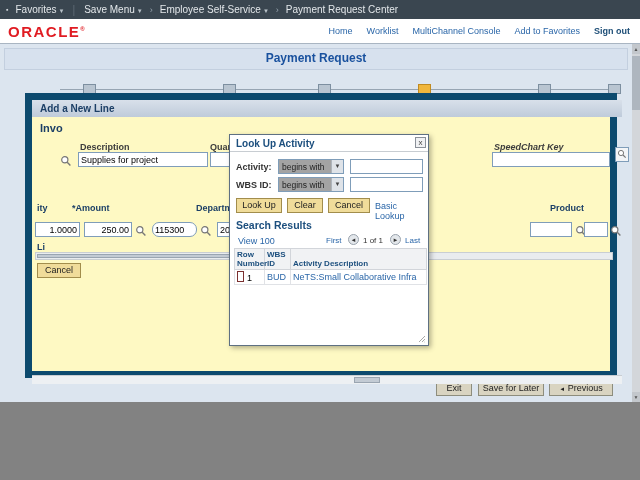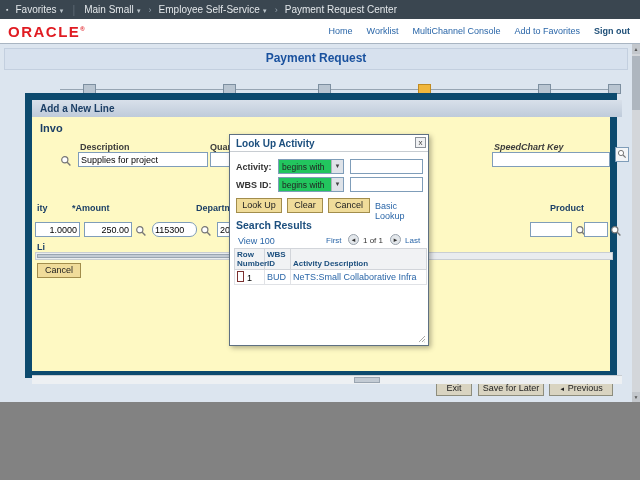--- a/index.html
+++ b/index.html
@@ -48,21 +48,21 @@
              text-align:center;line-height:10px;cursor:pointer;}
   #vthumb{position:absolute;left:0;top:12px;width:8px;height:54px;background:#aeb6bf;cursor:pointer;}
   
   #dlg{left:229px;top:134px;width:200px;height:212px;background:#fff;border:1px solid #5e7082;
        box-shadow:2px 2px 5px rgba(0,0,0,0.3);box-sizing:border-box;z-index:50;}
   #dlgtitle{position:absolute;left:0;top:0;width:198px;height:17px;border-bottom:1px solid #c8cdd2;box-sizing:border-box;}
   #dlgtitle span{position:absolute;left:6px;top:3px;font-size:10px;font-weight:bold;color:#1c4f7e;}
   #dlgclose{position:absolute;right:2px;top:2px;width:11px;height:11px;background:#f0f1f3;border:1px solid #8a9099;
             font-size:8px;line-height:9px;text-align:center;color:#444;cursor:pointer;box-sizing:border-box;}
   .dlbl{position:absolute;font-size:9px;font-weight:bold;color:#333;}
-  .sel{position:absolute;height:15px;background:#22c55e;border:1px solid #7f9db9;box-sizing:border-box;cursor:pointer;padding-left:42px;}
+  .sel{position:absolute;height:15px;background:#a3a3a3;border:1px solid #7f9db9;box-sizing:border-box;cursor:pointer;padding-left:42px;}
   .sel-t{position:absolute;left:3px;top:2px;font-size:8.5px;color:#222;white-space:nowrap;}
   .sel-a{position:absolute;right:0;top:0;width:11px;height:13px;background:#dfe3e8;border-left:1px solid #aeb4bb;
          font-size:6px;text-align:center;line-height:13px;color:#444;}
   .dlink{position:absolute;font-size:9px;color:#2a66a8;cursor:pointer;}
   #sr-head{position:absolute;left:6px;top:84px;font-size:10.5px;font-weight:bold;color:#1c4f7e;}
   .pgc{position:absolute;width:11px;height:11px;border-radius:50%;background:#e3e7eb;border:1px solid #9aa3ad;
        font-size:6px;line-height:11px;text-align:center;color:#333;box-sizing:border-box;cursor:pointer;}
   .pgtext{position:absolute;font-size:8px;color:#333;}
   #restable{position:absolute;left:4px;top:113px;width:192px;border-collapse:collapse;table-layout:fixed;}
   #restable th{background:#f1f2f4;border:1px solid #d2d5da;font-size:8px;font-weight:bold;color:#1c4f7e;
@@ -76,21 +76,21 @@
 </style>
 </head>
 <body>
 
 <div id="screen">
 
   <div id="topbar" class="abs">
     <span style="font-size:7px;color:#cfd4d8;">▪</span>
     <span><span>Favorites</span><span class="tb-chev">▼</span></span>
     <span class="tb-sep">│</span>
-    <span><span>Main Small</span><span class="tb-chev">▼</span></span>
+    <span><span>Save Menu</span><span class="tb-chev">▼</span></span>
     <span class="tb-crumb">›</span>
     <span><span>Employee Self-Service</span><span class="tb-chev">▼</span></span>
     <span class="tb-crumb">›</span>
     <span>Payment Request Center</span>
   </div>
 
   <div id="navbar" class="abs">
     <div id="logo"><span>ORACLE</span><sup>®</sup></div>
     <div id="navlinks">
       <span class="link">Home</span>

